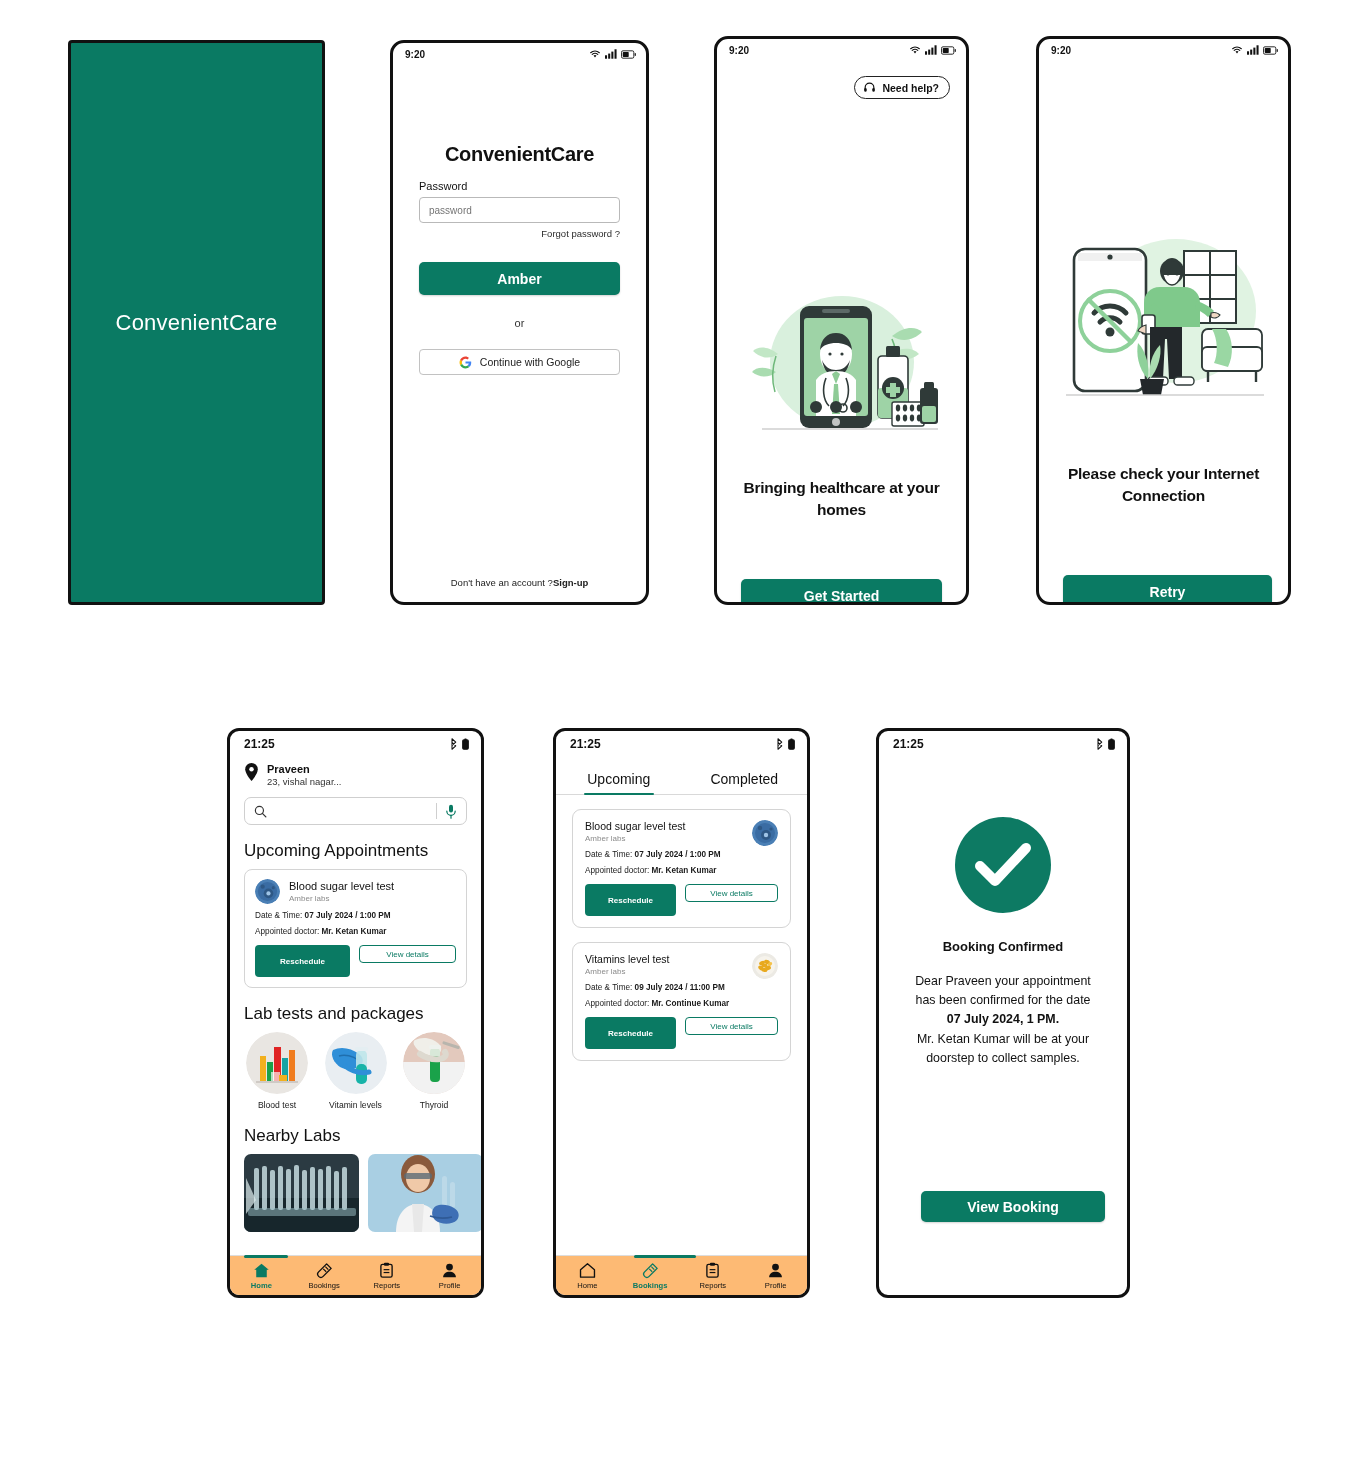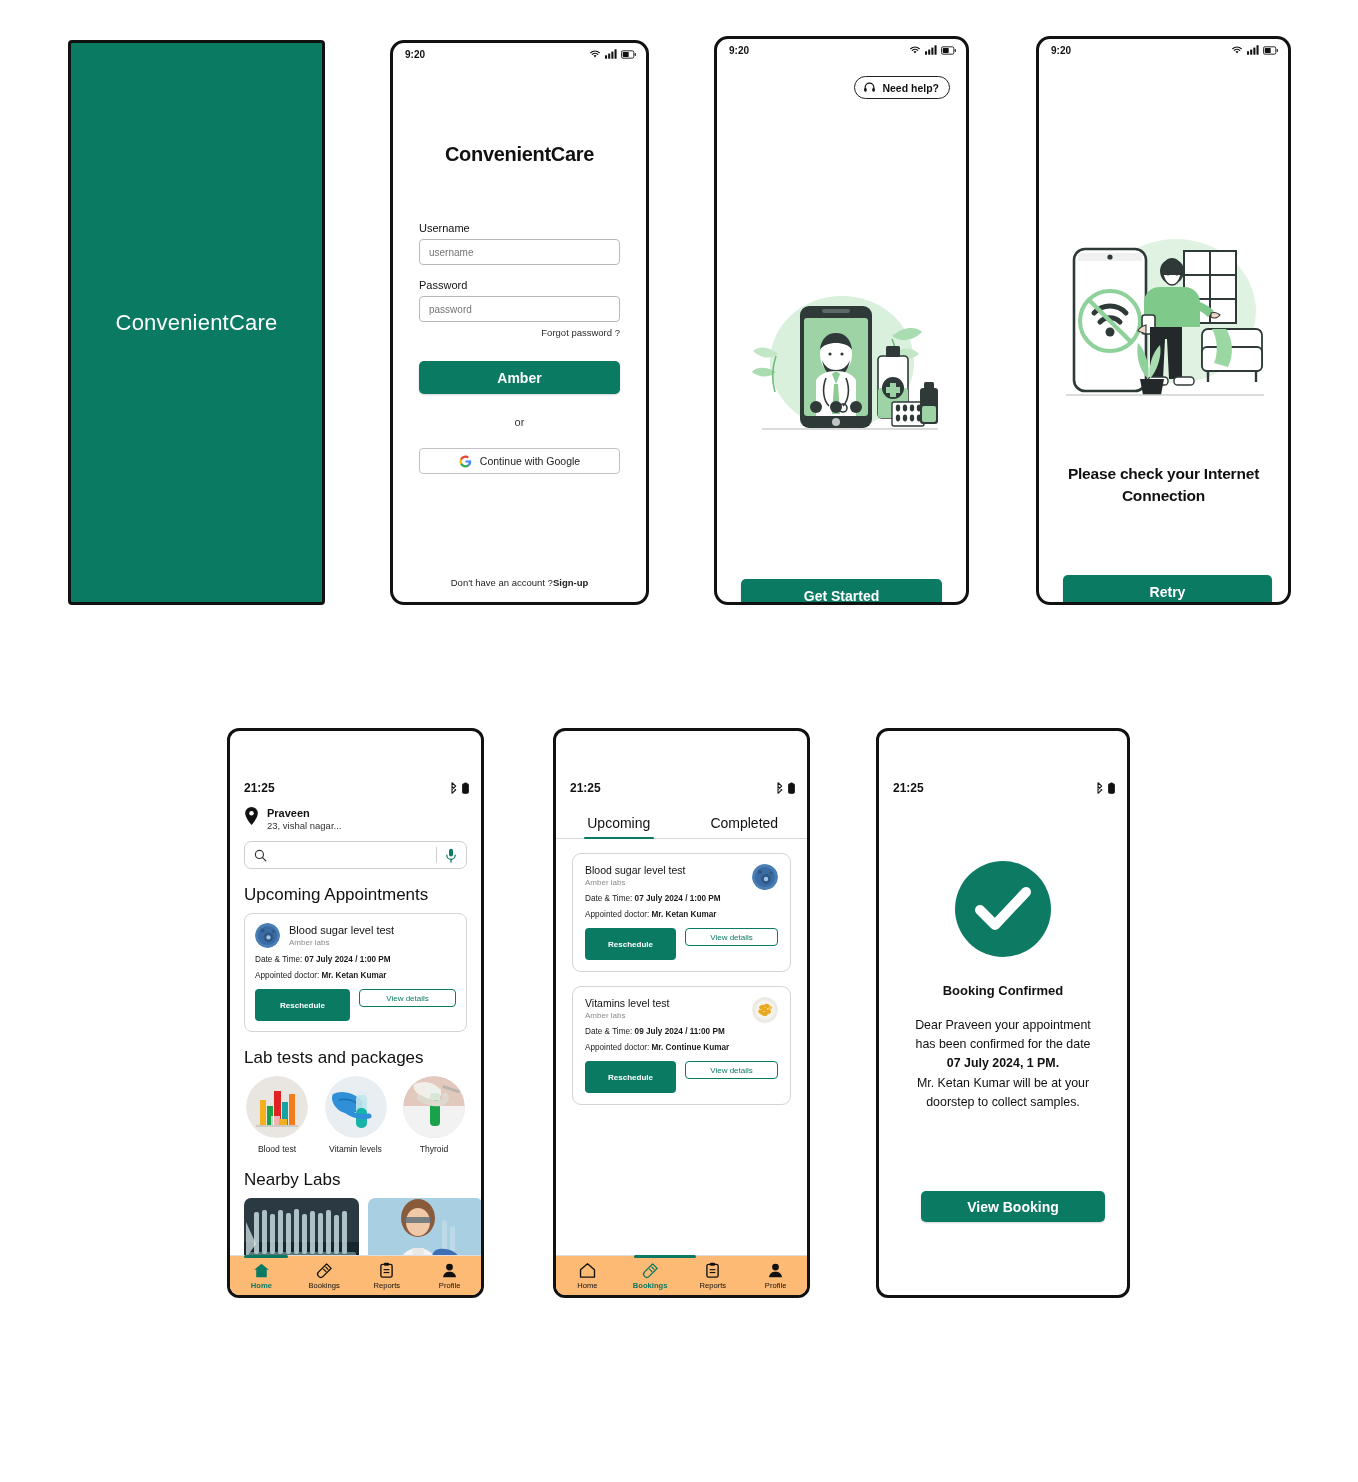--- a/index.html
+++ b/index.html
@@ -18,21 +18,21 @@
     overflow: hidden;
   }
   
   .statusbar {
     height: 22px; display: flex; align-items: center;
     justify-content: space-between;
     padding: 0 10px 0 12px;
     font-size: 10px; color: #111; font-weight: 700;
   }
   .statusbar .icons { display: flex; align-items: center; gap: 4px; }
-  .statusbar.android { height: 26px; font-size: 12px; font-weight: 700; padding: 0 12px 0 14px; margin-top: 44px; }
+  .statusbar.android { height: 26px; font-size: 12px; font-weight: 700; padding: 0 12px 0 14px; }
 
   
   #splash {
     left: 68px; top: 40px; width: 257px; height: 565px;
     border-radius: 4px; border-width: 3px;
     display: flex; align-items: center; justify-content: center;
   }
   #splash .logo {
     color: #fff; font-size: 22px; font-weight: 400; letter-spacing: .2px;
   }
@@ -210,24 +210,20 @@
       <svg width="15" height="9" viewBox="0 0 20 11">
           <rect x="0.6" y="0.6" width="16.5" height="9.8" rx="2" stroke="#111" stroke-width="1.2" fill="none"></rect>
           <rect x="2.3" y="2.3" width="8" height="6.4" rx="1" fill="#111"></rect>
           <rect x="18.2" y="3.6" width="1.6" height="3.8" rx="0.8" fill="#111"></rect>
         </svg>
     </span>
   </div>
   <div class="body">
     <div class="title">ConvenientCare</div>
 
-    <div class="group1">
-      <div class="field-label">Username</div>
-      <input class="txt-input" type="text" placeholder="username" style="">
-    </div>
 
     <div class="group2">
       <div class="field-label">Password</div>
       <input class="txt-input" type="text" placeholder="password" style="">
       <div class="forgot">Forgot password ?</div>
     </div>
 
     <button class="btn-primary login-btn">Amber</button>
     <div class="or-text">or</div>
 
@@ -328,20 +324,21 @@
             <ellipse cx="177" cy="134" rx="2.2" ry="3.4"></ellipse>
         </g>
         <rect x="178" y="104" width="18" height="36" rx="3" fill="#2f3a38"></rect>
         <rect x="180" y="122" width="14" height="16" rx="2" fill="#9ed3a6"></rect>
         <rect x="182" y="98" width="10" height="7" rx="1.5" fill="#2f3a38"></rect>
         <line x1="20" y1="145" x2="196" y2="145" stroke="#cfcfcf" stroke-width="1.4"></line>
       </g>
     </svg>
   </div>
 
+  <div class="headline">Bringing healthcare at your homes</div>
   <div class="cta">
     <button class="btn-primary">Get Started</button>
   </div>
 </div>
 
 <div class="phone" id="nointernet">
   <div class="statusbar">
     <span>9:20</span>
     <span class="icons">
       <svg width="12" height="10" viewBox="0 0 16 12">

